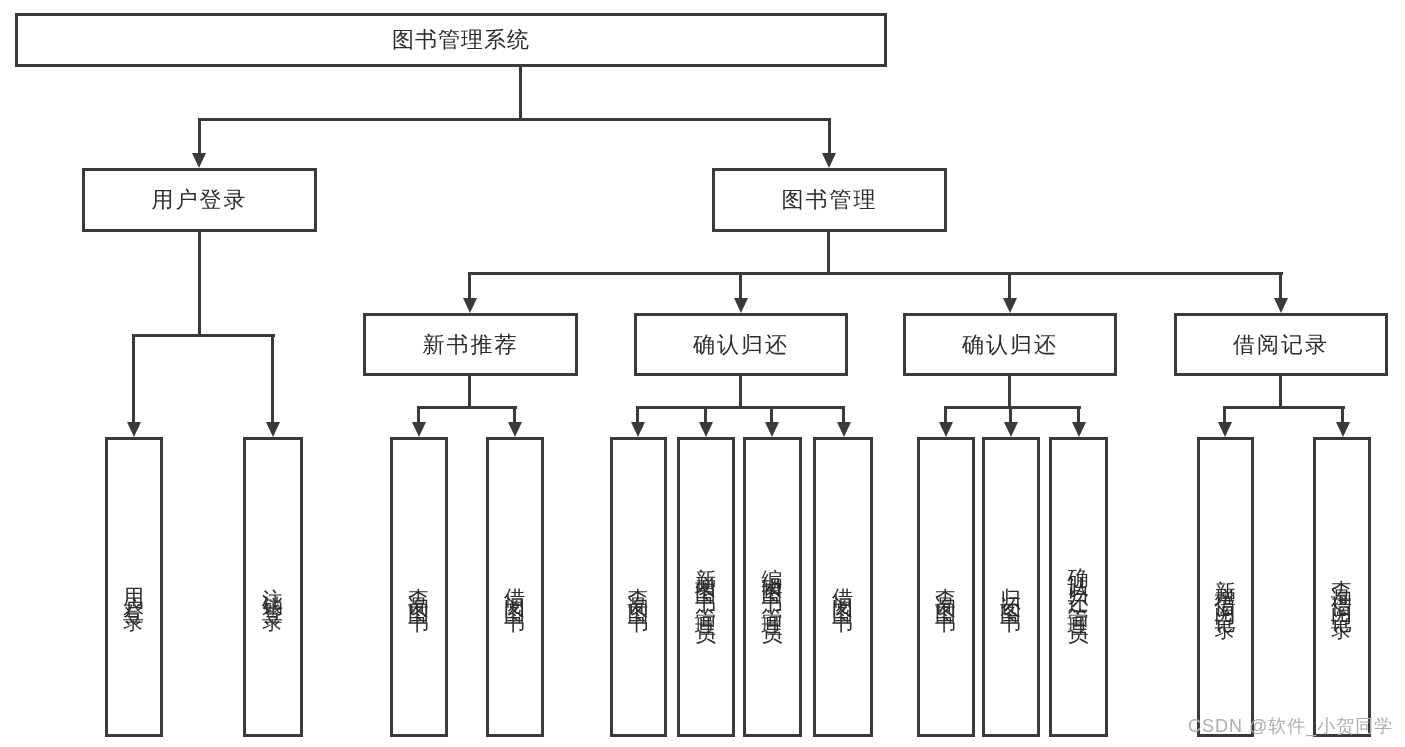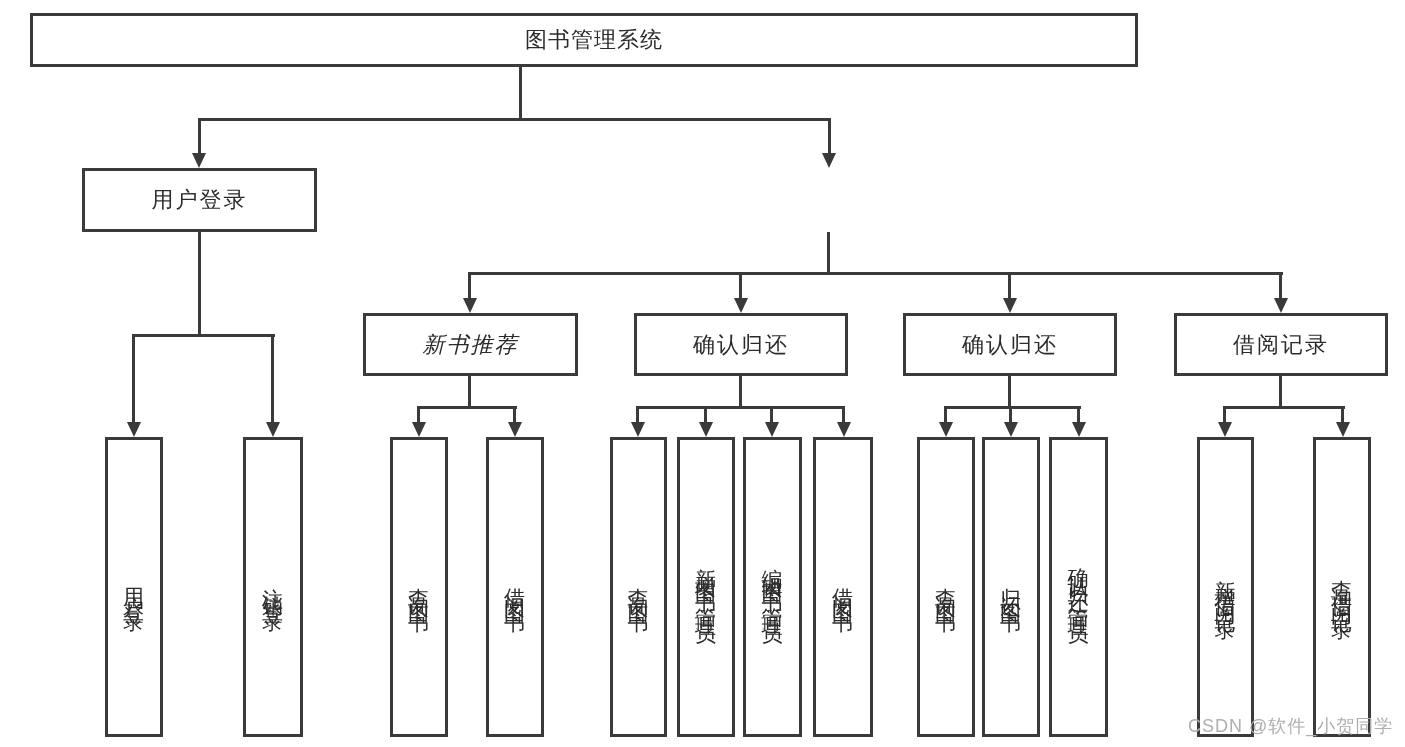--- a/index.html
+++ b/index.html
@@ -49,35 +49,38 @@
     letter-spacing: 1px;
     color: #aeaeae;
     white-space: nowrap;
   }
 </style>
 </head>
 <body>
 
 <div class="canvas">
 
-  <div class="box root-box" style="left:30px; top:13px; width:1108px; height:54px;padding-left:20px;">
+  <div class="box root-box" style="left:15px; top:13px; width:872px; height:54px;padding-left:20px;">
     <span>图书管理系统</span>
   </div>
 
   <div>
     <div class="line" style="left:519px; top:67px; width:3px; height:53px;"></div>
     <div class="line" style="left:198px; top:118px; width:633px; height:3px;"></div>
     <div class="line" style="left:198px; top:118px; width:3px; height:37px;"></div>
     <div class="arrow" style="left:192px; top:153px;"></div>
     <div class="line" style="left:828px; top:118px; width:3px; height:37px;"></div>
     <div class="arrow" style="left:822px; top:153px;"></div>
   </div>
 
   <div class="box hbox" style="left:82px; top:168px; width:235px; height:64px;">
     <span>用户登录</span>
+  </div>
+  <div class="box hbox" style="left:712px; top:168px; width:235px; height:64px;">
+    <span>图书管理</span>
   </div>
 
   <div>
     <div class="line" style="left:198px; top:232px; width:3px; height:105px;"></div>
     <div class="line" style="left:132px; top:334px; width:143px; height:3px;"></div>
     <div class="line" style="left:132px; top:334px; width:3px; height:90px;"></div>
     <div class="arrow" style="left:127px; top:422px;"></div>
     <div class="line" style="left:271px; top:334px; width:3px; height:90px;"></div>
     <div class="arrow" style="left:266px; top:422px;"></div>
   </div>
@@ -88,21 +91,21 @@
     <div class="line" style="left:468px; top:272px; width:3px; height:28px;"></div>
     <div class="arrow" style="left:463px; top:298px;"></div>
     <div class="line" style="left:739px; top:272px; width:3px; height:28px;"></div>
     <div class="arrow" style="left:734px; top:298px;"></div>
     <div class="line" style="left:1008px; top:272px; width:3px; height:28px;"></div>
     <div class="arrow" style="left:1003px; top:298px;"></div>
     <div class="line" style="left:1279px; top:272px; width:3px; height:28px;"></div>
     <div class="arrow" style="left:1274px; top:298px;"></div>
   </div>
 
-  <div class="box hbox" style="left:363px; top:313px; width:215px; height:63px;font-style:italic;">
+  <div class="box hbox" style="left:363px; top:313px; width:215px; height:63px;">
     <span>新书推荐</span>
   </div>
   <div class="box hbox" style="left:634px; top:313px; width:214px; height:63px;">
     <span>确认归还</span>
   </div>
   <div class="box hbox" style="left:903px; top:313px; width:214px; height:63px;">
     <span>确认归还</span>
   </div>
   <div class="box hbox" style="left:1174px; top:313px; width:214px; height:63px;">
     <span>借阅记录</span>

